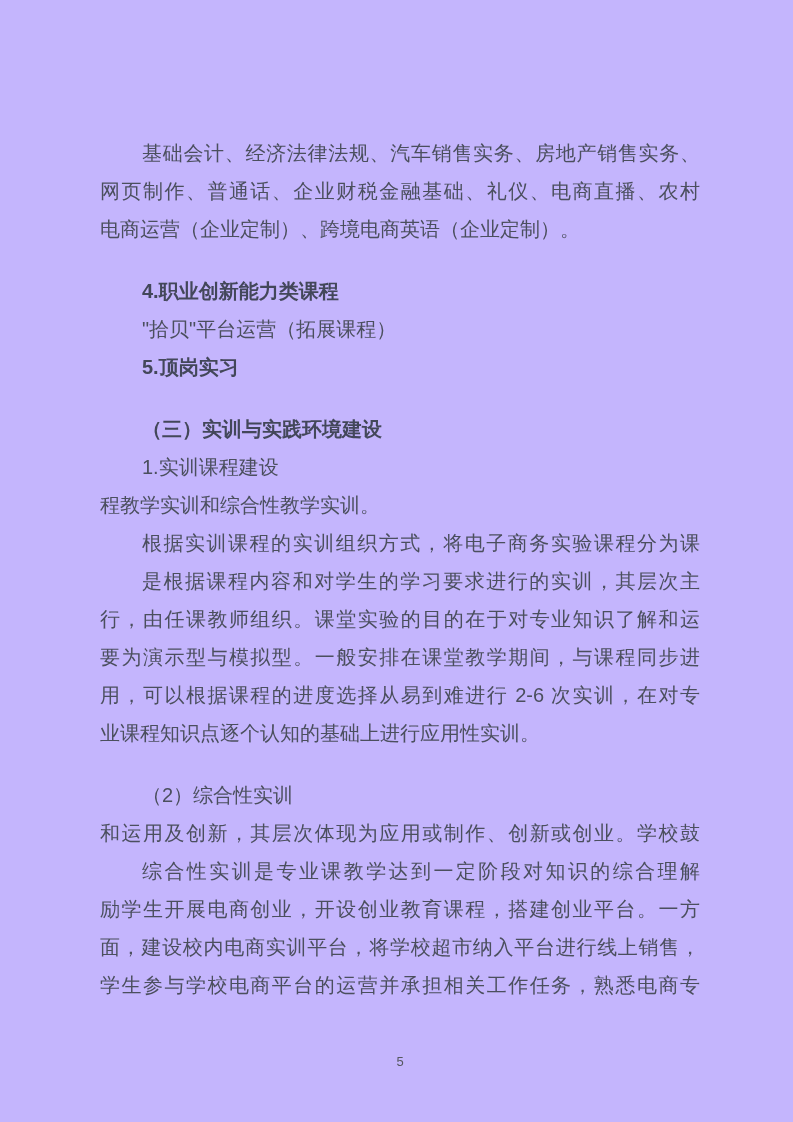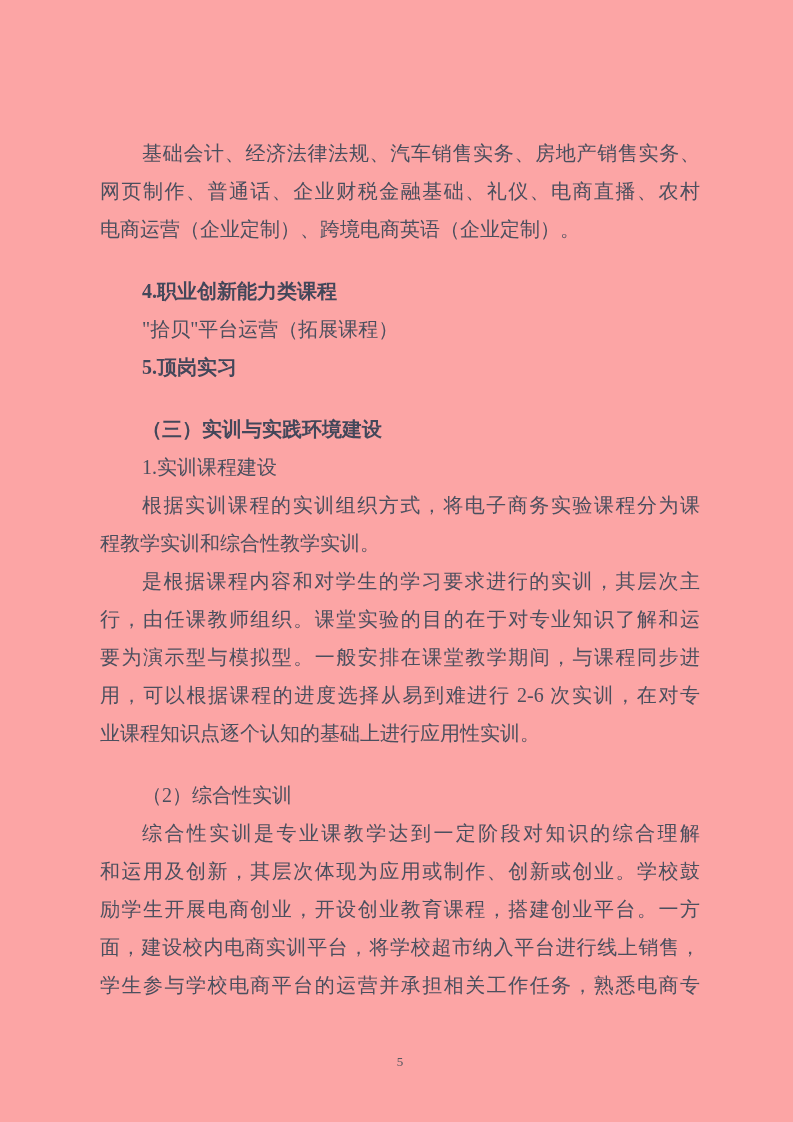--- a/index.html
+++ b/index.html
@@ -4,23 +4,23 @@
 <style>
   html, body {
     margin: 0;
     padding: 0;
     background: #ffffff;
   }
   .page {
     position: relative;
     width: 793px;
     height: 1122px;
-    background: #fca5a5;
+    background: #c4b5fd;
     overflow: hidden;
-    font-family: Liberation Serif, serif;
+    font-family: Liberation Sans, sans-serif;
   }
   .doc-body {
     position: absolute;
     left: 100px;
     top: 134px;
     width: 600px;
   }
   .para {
     margin: 0;
     padding: 0;
@@ -83,35 +83,35 @@
       <div class="para p-heading-bold">
         <div class="line indent no-j">5.顶岗实习</div>
       </div>
       <div class="para p-heading-bold sp">
         <div class="line indent no-j">（三）实训与实践环境建设</div>
       </div>
       <div class="para p-heading-kai">
         <div class="line indent no-j">1.实训课程建设</div>
       </div>
       <div class="para p-body">
+        <div class="line no-j">程教学实训和综合性教学实训。</div>
         <div class="line indent">根据实训课程的实训组织方式，将电子商务实验课程分为课</div>
-        <div class="line no-j">程教学实训和综合性教学实训。</div>
       </div>
       <div class="para p-body">
         <div class="line indent">是根据课程内容和对学生的学习要求进行的实训，其层次主</div>
         <div class="line">行，由任课教师组织。课堂实验的目的在于对专业知识了解和运</div>
         <div class="line">要为演示型与模拟型。一般安排在课堂教学期间，与课程同步进</div>
         <div class="line">用，可以根据课程的进度选择从易到难进行 2-6 次实训，在对专</div>
         <div class="line no-j">业课程知识点逐个认知的基础上进行应用性实训。</div>
       </div>
       <div class="para p-heading-kai sp">
         <div class="line indent no-j">（2）综合性实训</div>
       </div>
       <div class="para p-body">
+        <div class="line">和运用及创新，其层次体现为应用或制作、创新或创业。学校鼓</div>
         <div class="line indent">综合性实训是专业课教学达到一定阶段对知识的综合理解</div>
-        <div class="line">和运用及创新，其层次体现为应用或制作、创新或创业。学校鼓</div>
         <div class="line">励学生开展电商创业，开设创业教育课程，搭建创业平台。一方</div>
         <div class="line">面，建设校内电商实训平台，将学校超市纳入平台进行线上销售，</div>
         <div class="line">学生参与学校电商平台的运营并承担相关工作任务，熟悉电商专</div>
       </div>
     </div>
   <div class="page-number">5</div>
 </div>
 
 </body></html>

